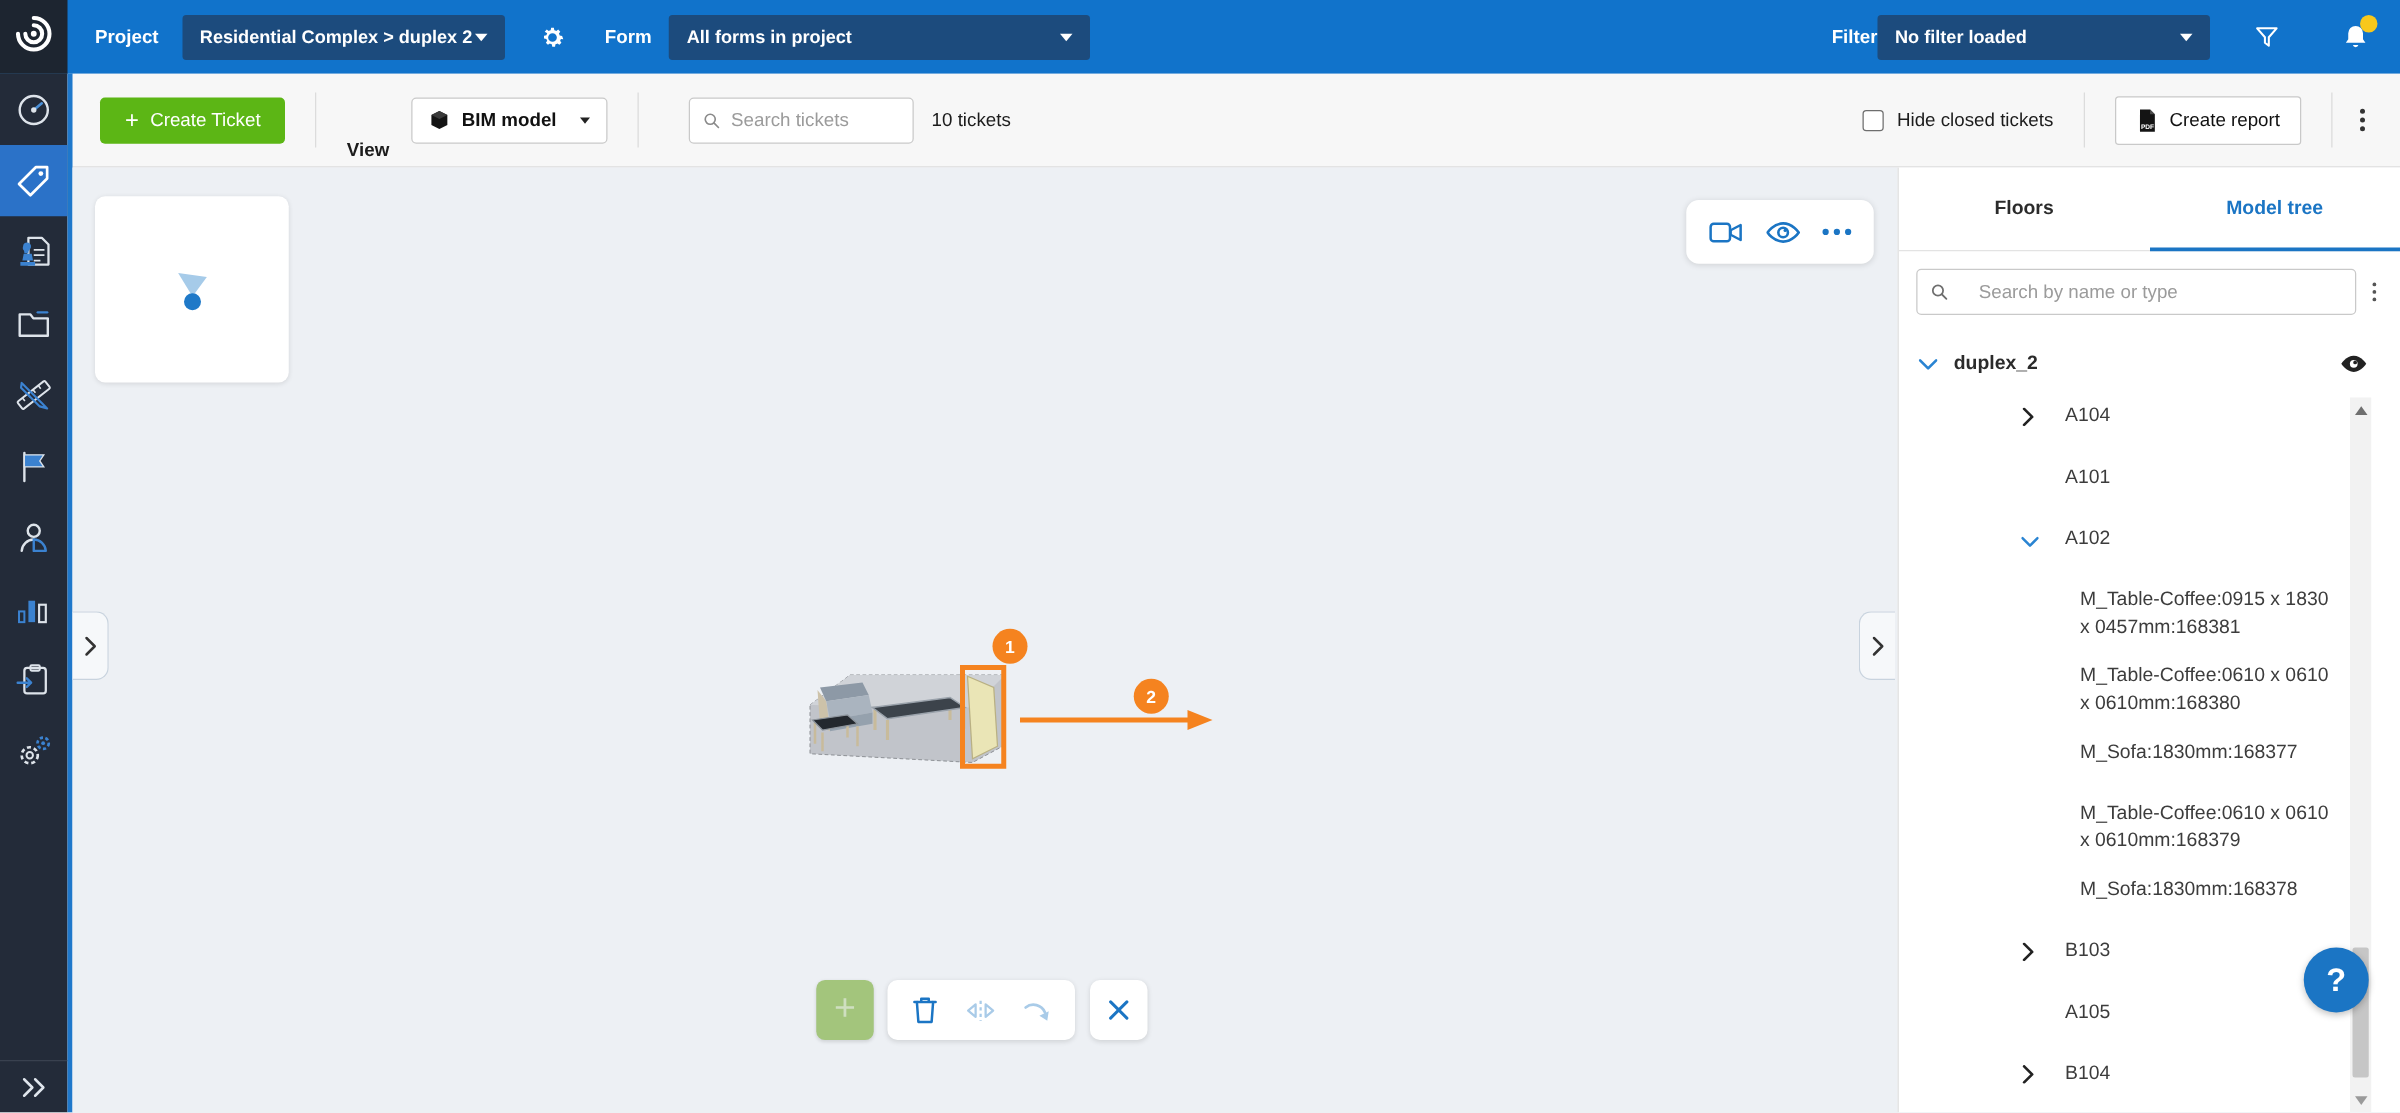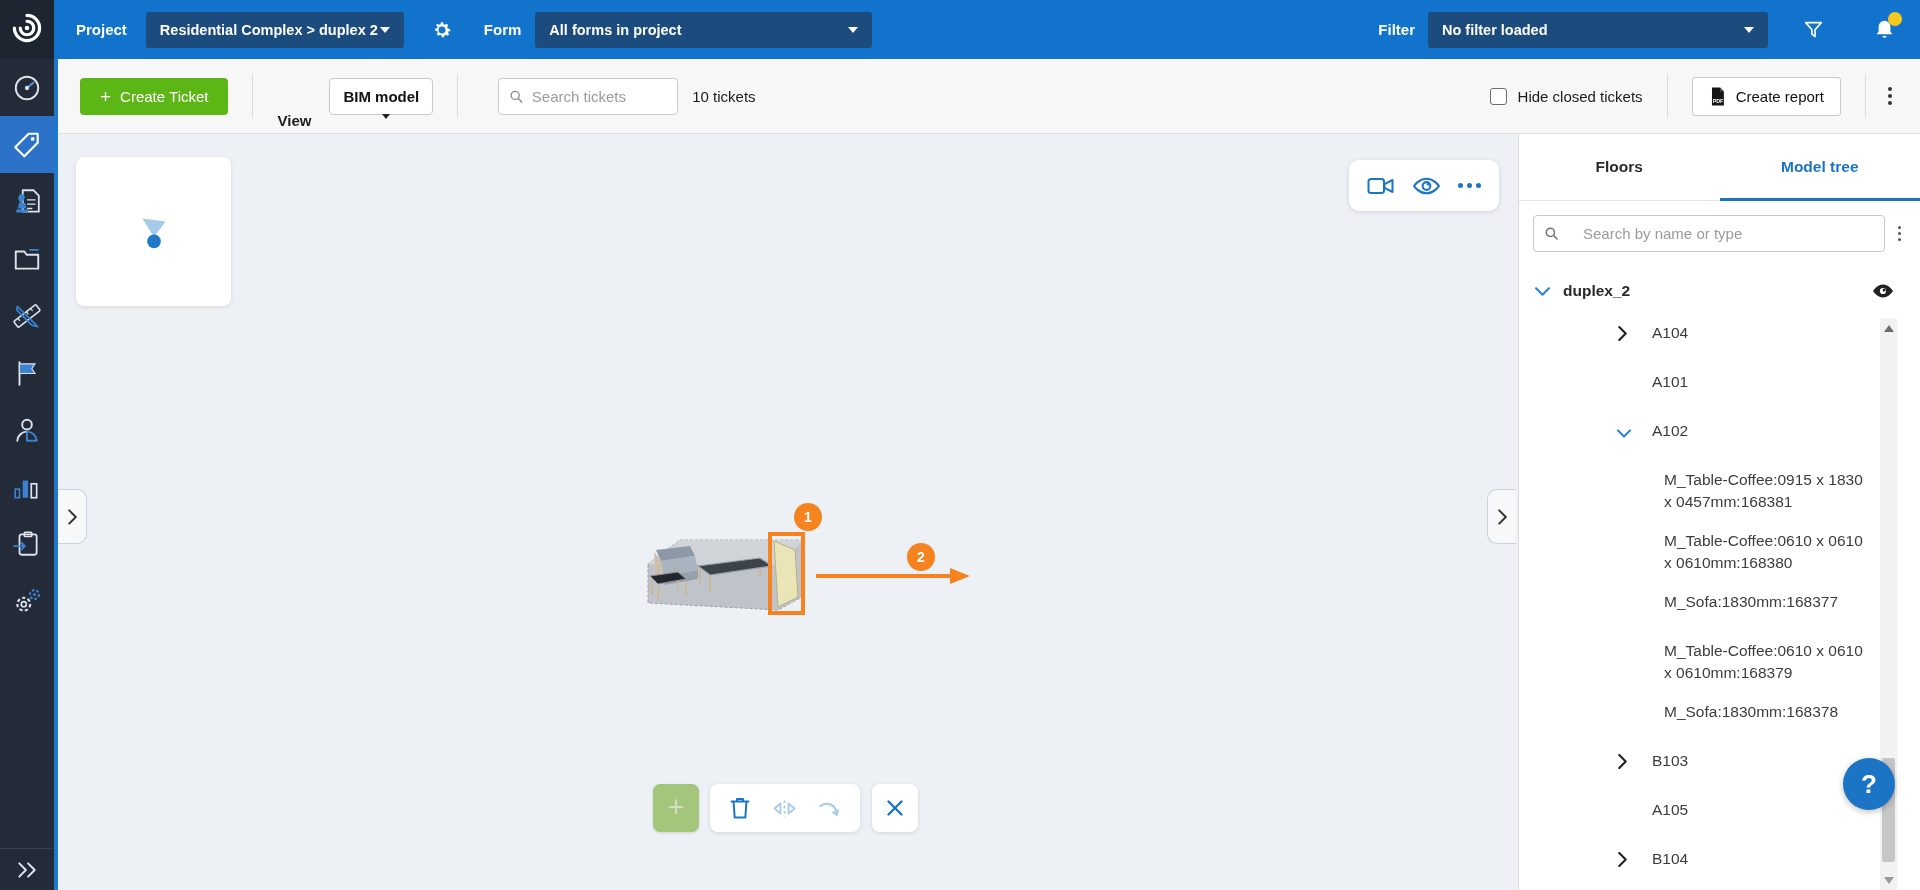--- a/index.html
+++ b/index.html
@@ -31,21 +31,21 @@
              background:#f7f7f7; border-bottom:1px solid #ddd; display:flex;
              align-items:center; padding:0 22px; }
   .btn-green { height:37px; background:#5cb615; color:#fff; border:none; border-radius:4px;
                font-size:15px; font-family:inherit; padding:0 20px; display:flex; align-items:center;
                gap:9px; cursor:pointer; }
   .plus-g { font-size:19px; font-weight:400; line-height:1; }
   .vdiv { width:1px; height:44px; background:#dcdcdc; margin:0 24px; }
   .lbl { font-size:15px; color:#1c1c1c; font-weight:700;margin-top:48px; }
   .dd-white { height:37px; background:#fff; border:1px solid #c9c9c9; border-radius:4px;
               display:flex; align-items:center; gap:9px; padding:0 13px; font-size:15px;
-              font-weight:700; color:#111; margin-left:18px; cursor:pointer;flex-direction:column; }
+              font-weight:700; color:#111; margin-left:18px; cursor:pointer; }
   .search-box { height:37px; width:180px; background:#fff; border:1px solid #c9c9c9;
                 border-radius:4px; display:flex; align-items:center; padding:0 10px; gap:8px; }
   .search-box input { border:none; outline:none; font-size:15px; font-family:inherit;
                       color:#333; width:100%; }
   .search-box input::placeholder { color:#9b9b9b; }
   .count { font-size:15px; color:#1c1c1c; margin-left:14px; }
   .chk-row { display:flex; align-items:center; gap:11px; cursor:pointer;margin-left:31px; }
   .chk { width:17px; height:17px; border:1.6px solid #6e6e6e; border-radius:3px; background:#fff; }
   .chk-lbl { font-size:15px; color:#1c1c1c; }
   .btn-report { height:39px; background:#fff; border:1px solid #c9c9c9; border-radius:3px;
@@ -167,21 +167,21 @@
         <path fill-rule="evenodd" fill="#fff" d="M12 8.2a3.8 3.8 0 1 0 0 7.6 3.8 3.8 0 0 0 0-7.6zm9.4 5.4-2.1-.4a7 7 0 0 1-.7 1.7l1.2 1.7-1.8 1.8-1.7-1.2a7 7 0 0 1-1.7.7l-.4 2.1h-2.4l-.4-2.1a7 7 0 0 1-1.7-.7l-1.7 1.2-1.8-1.8 1.2-1.7a7 7 0 0 1-.7-1.7l-2.1-.4v-2.4l2.1-.4a7 7 0 0 1 .7-1.7L5.2 6.9l1.8-1.8 1.7 1.2a7 7 0 0 1 1.7-.7l.4-2.1h2.4l.4 2.1a7 7 0 0 1 1.7.7l1.7-1.2 1.8 1.8-1.2 1.7a7 7 0 0 1 .7 1.7l2.1.4z"></path>
       </svg>
     </span>
     <span class="tb-label" style="margin-left:31px">Form</span>
     <div class="tb-dd" style="margin-left:14px; width:337px">
       <span>All forms in project</span>
       <span class="caret-w" style="margin-left:auto"></span>
     </div>
     <div class="tb-spacer"></div>
     <span class="tb-label">Filter</span>
-    <div class="tb-dd" style="margin-left:13px; width:340px">
+    <div class="tb-dd" style="width:266px">
       <span>No filter loaded</span>
       <span class="caret-w" style="margin-left:auto"></span>
     </div>
     <span class="tb-icon" style="margin-left:34px">
       <svg width="23" height="22" viewBox="0 0 24 24">
         <path d="M3.5 4h17l-6.8 7.8v7.4l-3.4-2.6v-4.8z" fill="none" stroke="#fff" stroke-width="1.8" stroke-linejoin="round"></path>
       </svg>
     </span>
     <span class="tb-icon bell-wrap" style="margin-left:48px; margin-right:24px">
       <svg width="23" height="24" viewBox="0 0 24 26">

